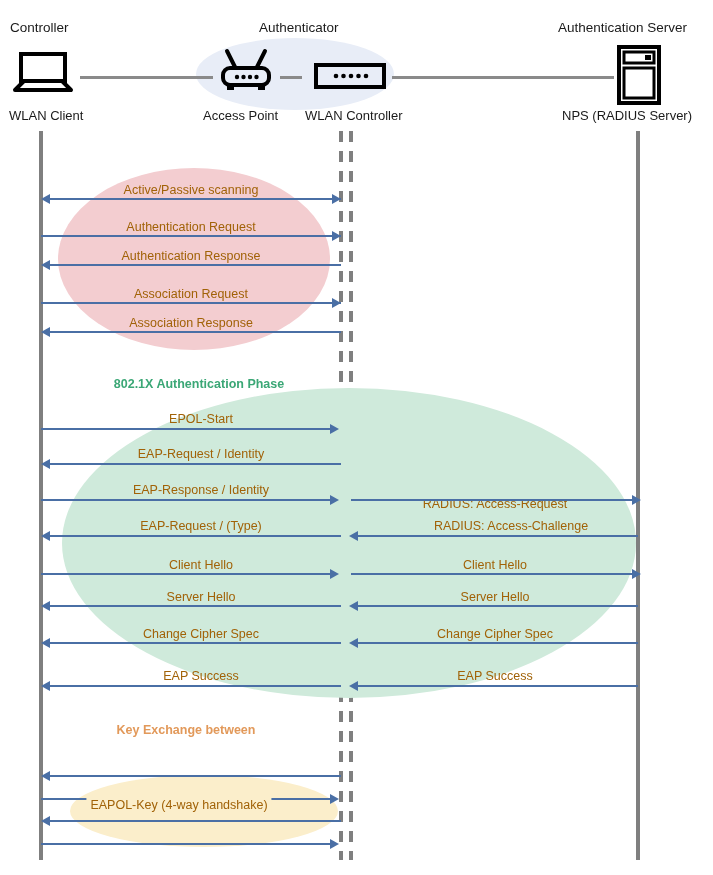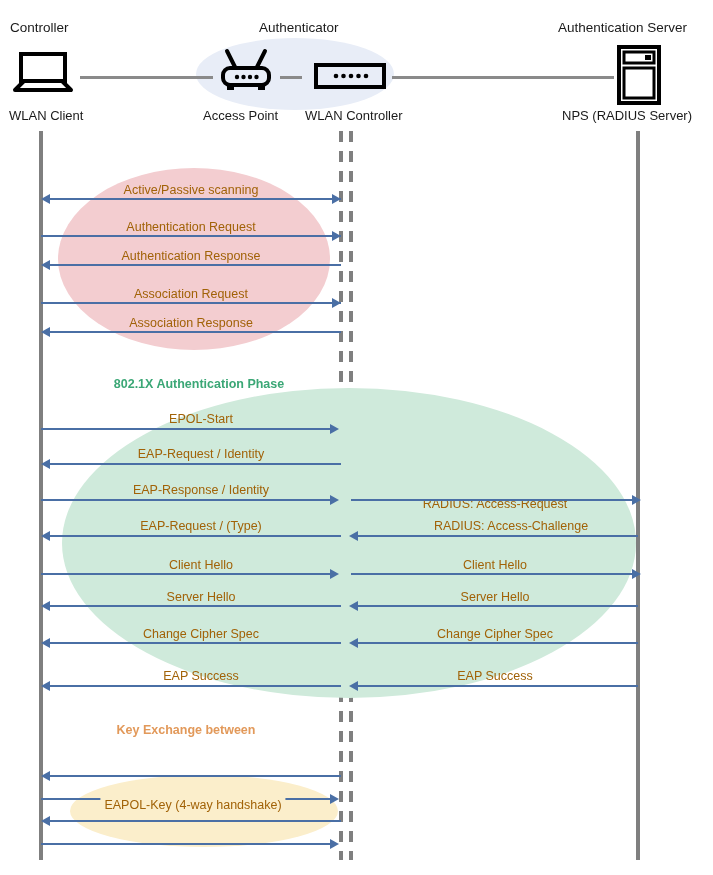--- a/index.html
+++ b/index.html
@@ -166,21 +166,21 @@
   <div class="msg-label" style="left:201px;top:669px;">EAP Success</div>
   <div class="msg-line" style="left:47px;top:685px;width:294px;"></div>
   <div class="arrow-head arrow-left" style="left:41px;top:681px;"></div>
 
   <div class="msg-line" style="left:47px;top:775px;width:294px;"></div>
   <div class="arrow-head arrow-left" style="left:41px;top:771px;"></div>
 
   <div class="msg-line" style="left:41px;top:798px;width:294px;"></div>
   <div class="arrow-head arrow-right" style="left:330px;top:794px;"></div>
 
-  <div class="msg-label" style="left:193px;top:798px;background:#fbeecb;padding:0 4px;">EAPOL-Key (4-way handshake)</div>
+  <div class="msg-label" style="left:179px;top:798px;background:#fbeecb;padding:0 4px;">EAPOL-Key (4-way handshake)</div>
   <div class="msg-line" style="left:47px;top:820px;width:294px;"></div>
   <div class="arrow-head arrow-left" style="left:41px;top:816px;"></div>
 
   <div class="msg-line" style="left:41px;top:843px;width:294px;"></div>
   <div class="arrow-head arrow-right" style="left:330px;top:839px;"></div>
 
   <div class="msg-label" style="left:495px;top:497px;">RADIUS: Access-Request</div>
   <div class="msg-line" style="left:351px;top:499px;width:287px;"></div>
   <div class="arrow-head arrow-right" style="left:632px;top:495px;"></div>
 

